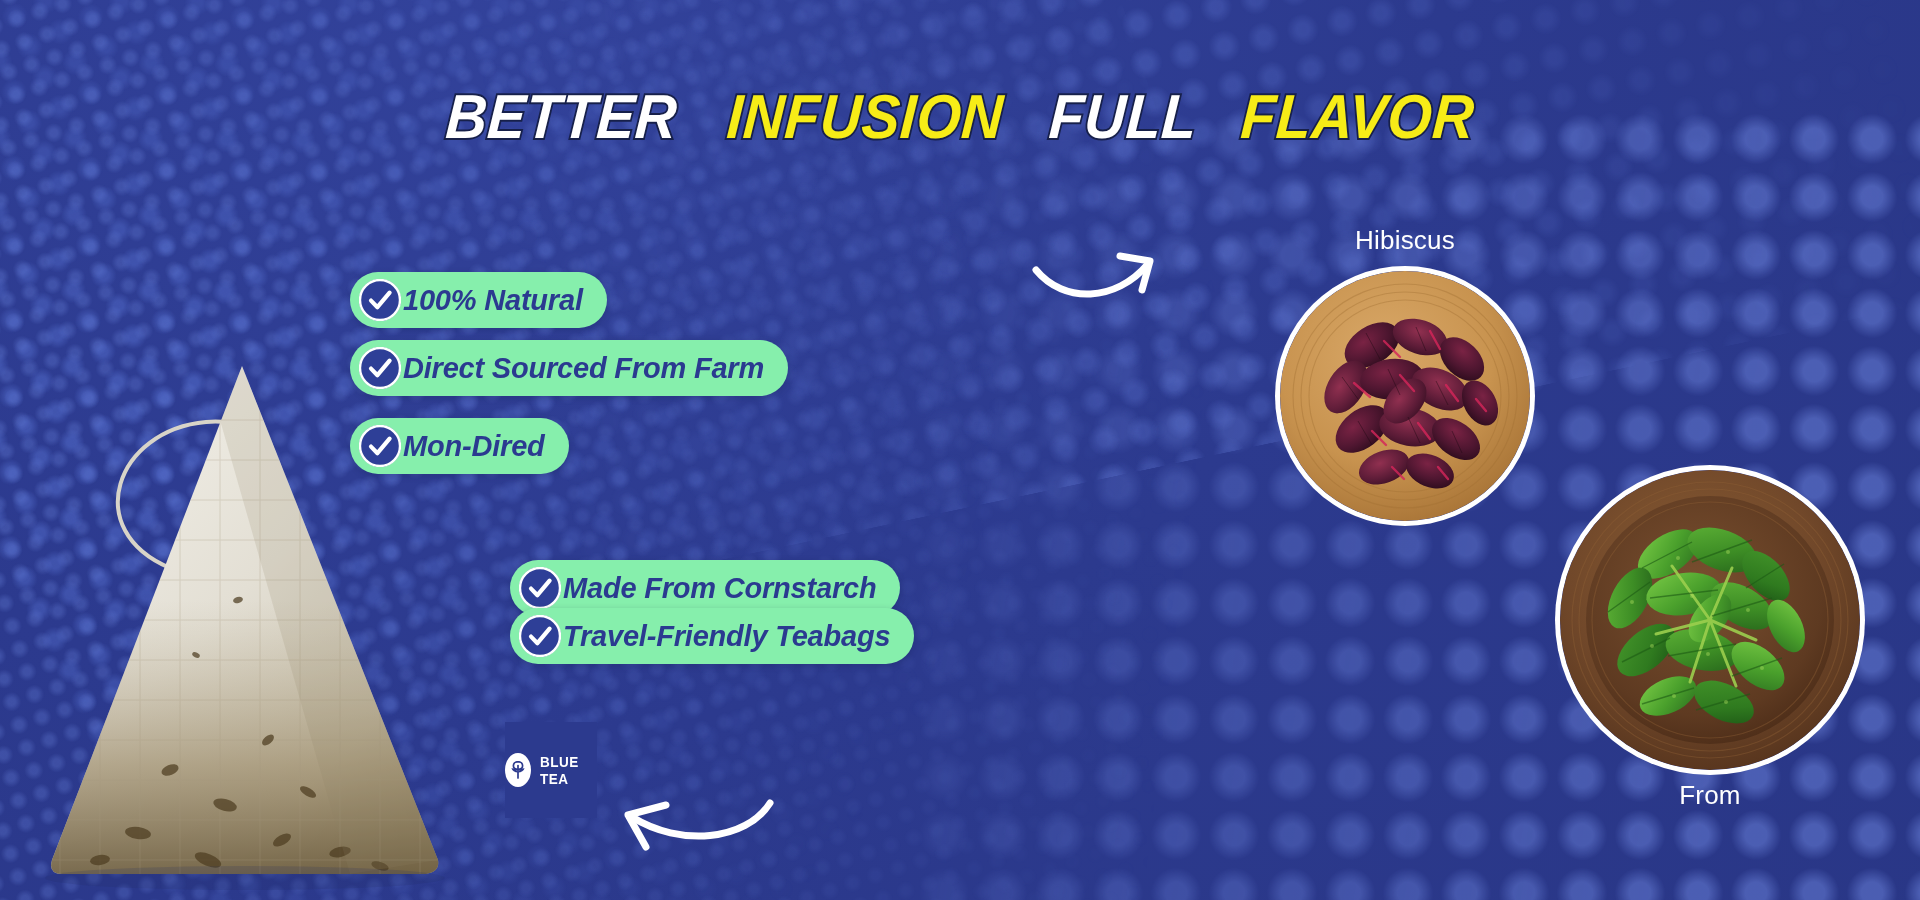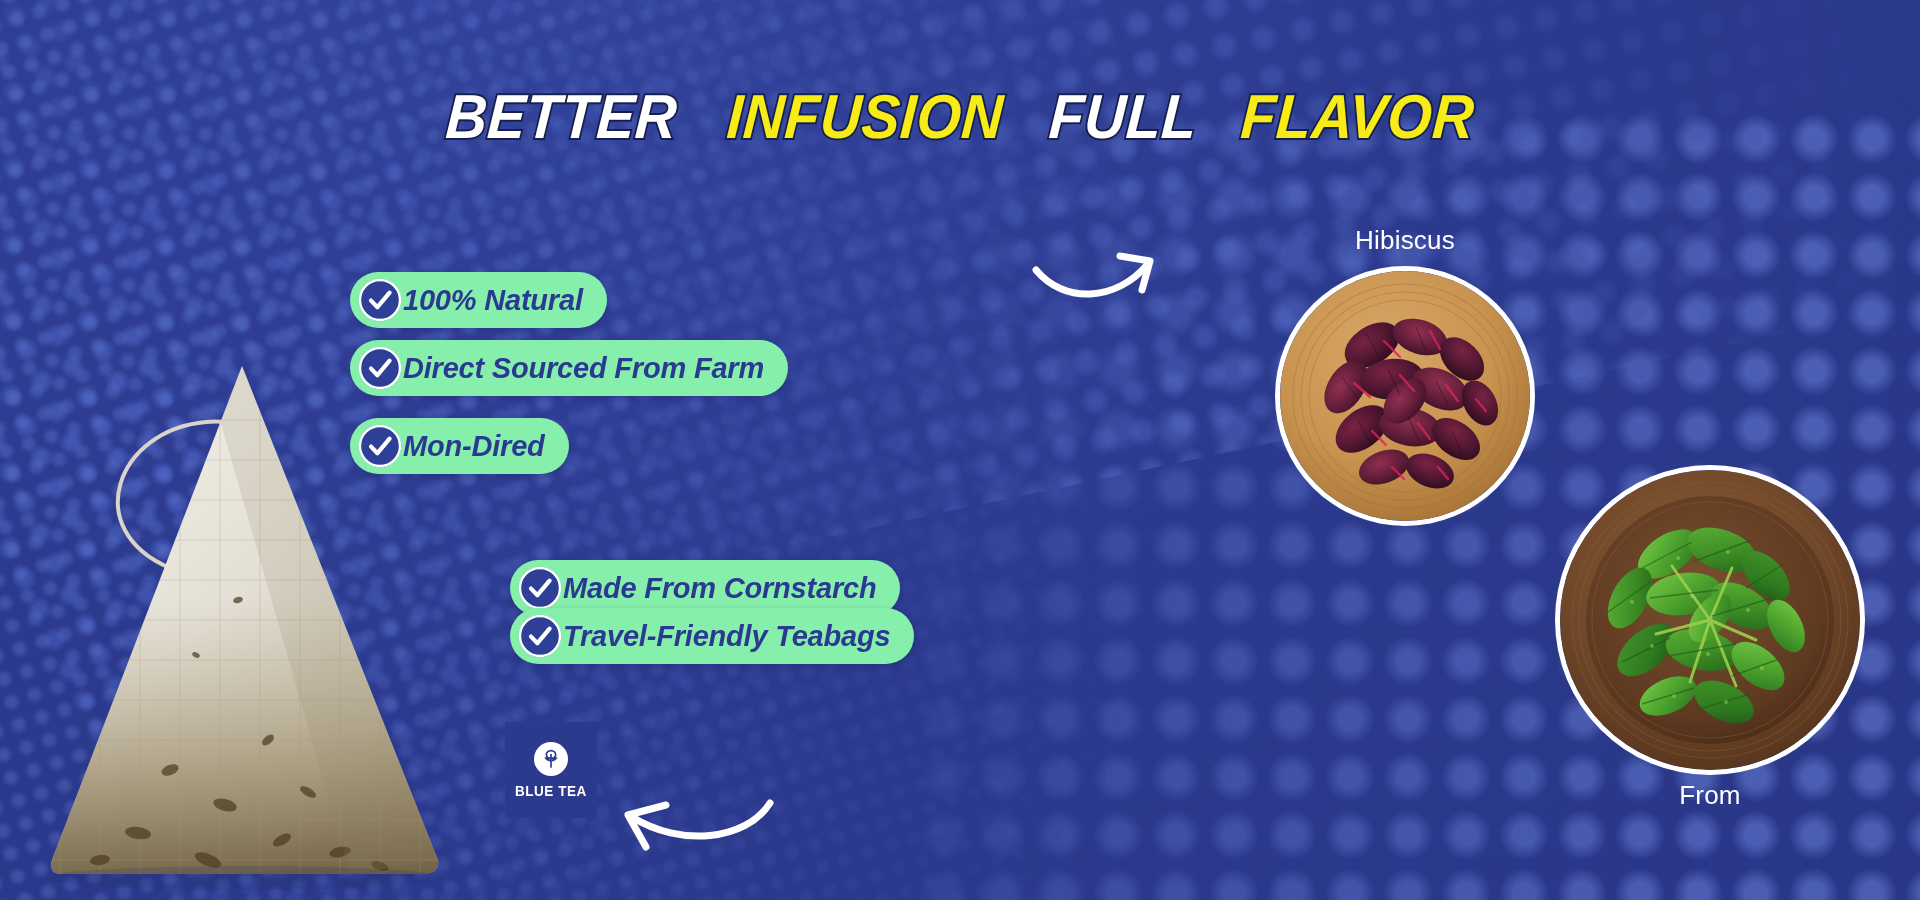--- a/index.html
+++ b/index.html
@@ -89,21 +89,21 @@
     letter-spacing:-.2px; white-space:nowrap;
   }
 
   
   .arrow{ position:absolute; }
 
   
   .teabag{ position:absolute; left:20px; top:300px; width:470px; height:600px; }
   .tag{
     position:absolute; left:505px; top:722px; width:92px; height:96px;
-    background:#2c3a8e; display:flex; flex-direction:column;
+    background:#2c3a8e; display:flex; 
     align-items:center; justify-content:center; gap:6px;
   }
   .tag .emblem{
     width:34px; height:34px; border-radius:50%; background:#ffffff;
     display:flex; align-items:center; justify-content:center;
   }
   .tag .brand{
     color:#ffffff; font-size:15px; font-weight:700; letter-spacing:.6px;
     font-family:"Liberation Sans Narrow","Liberation Sans", sans-serif;
     transform:scaleX(.9);

